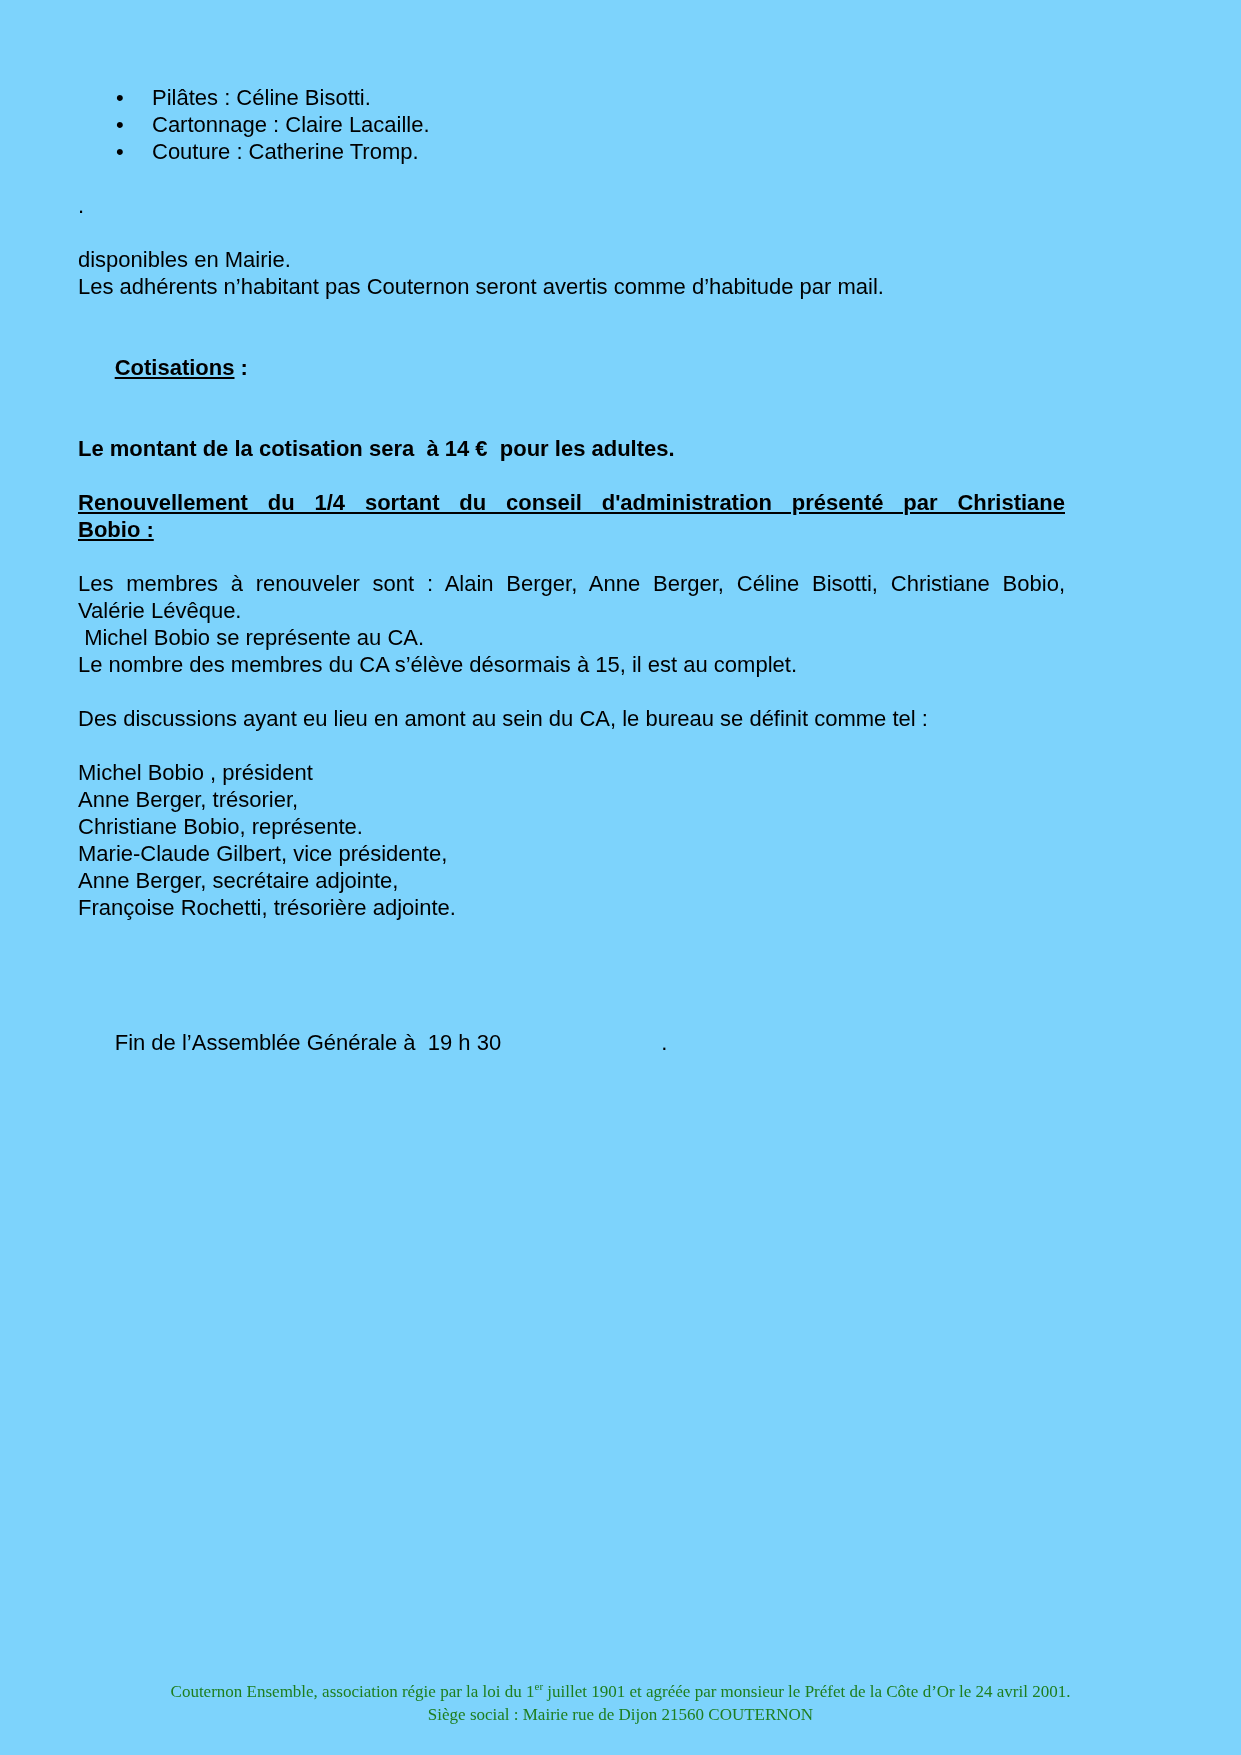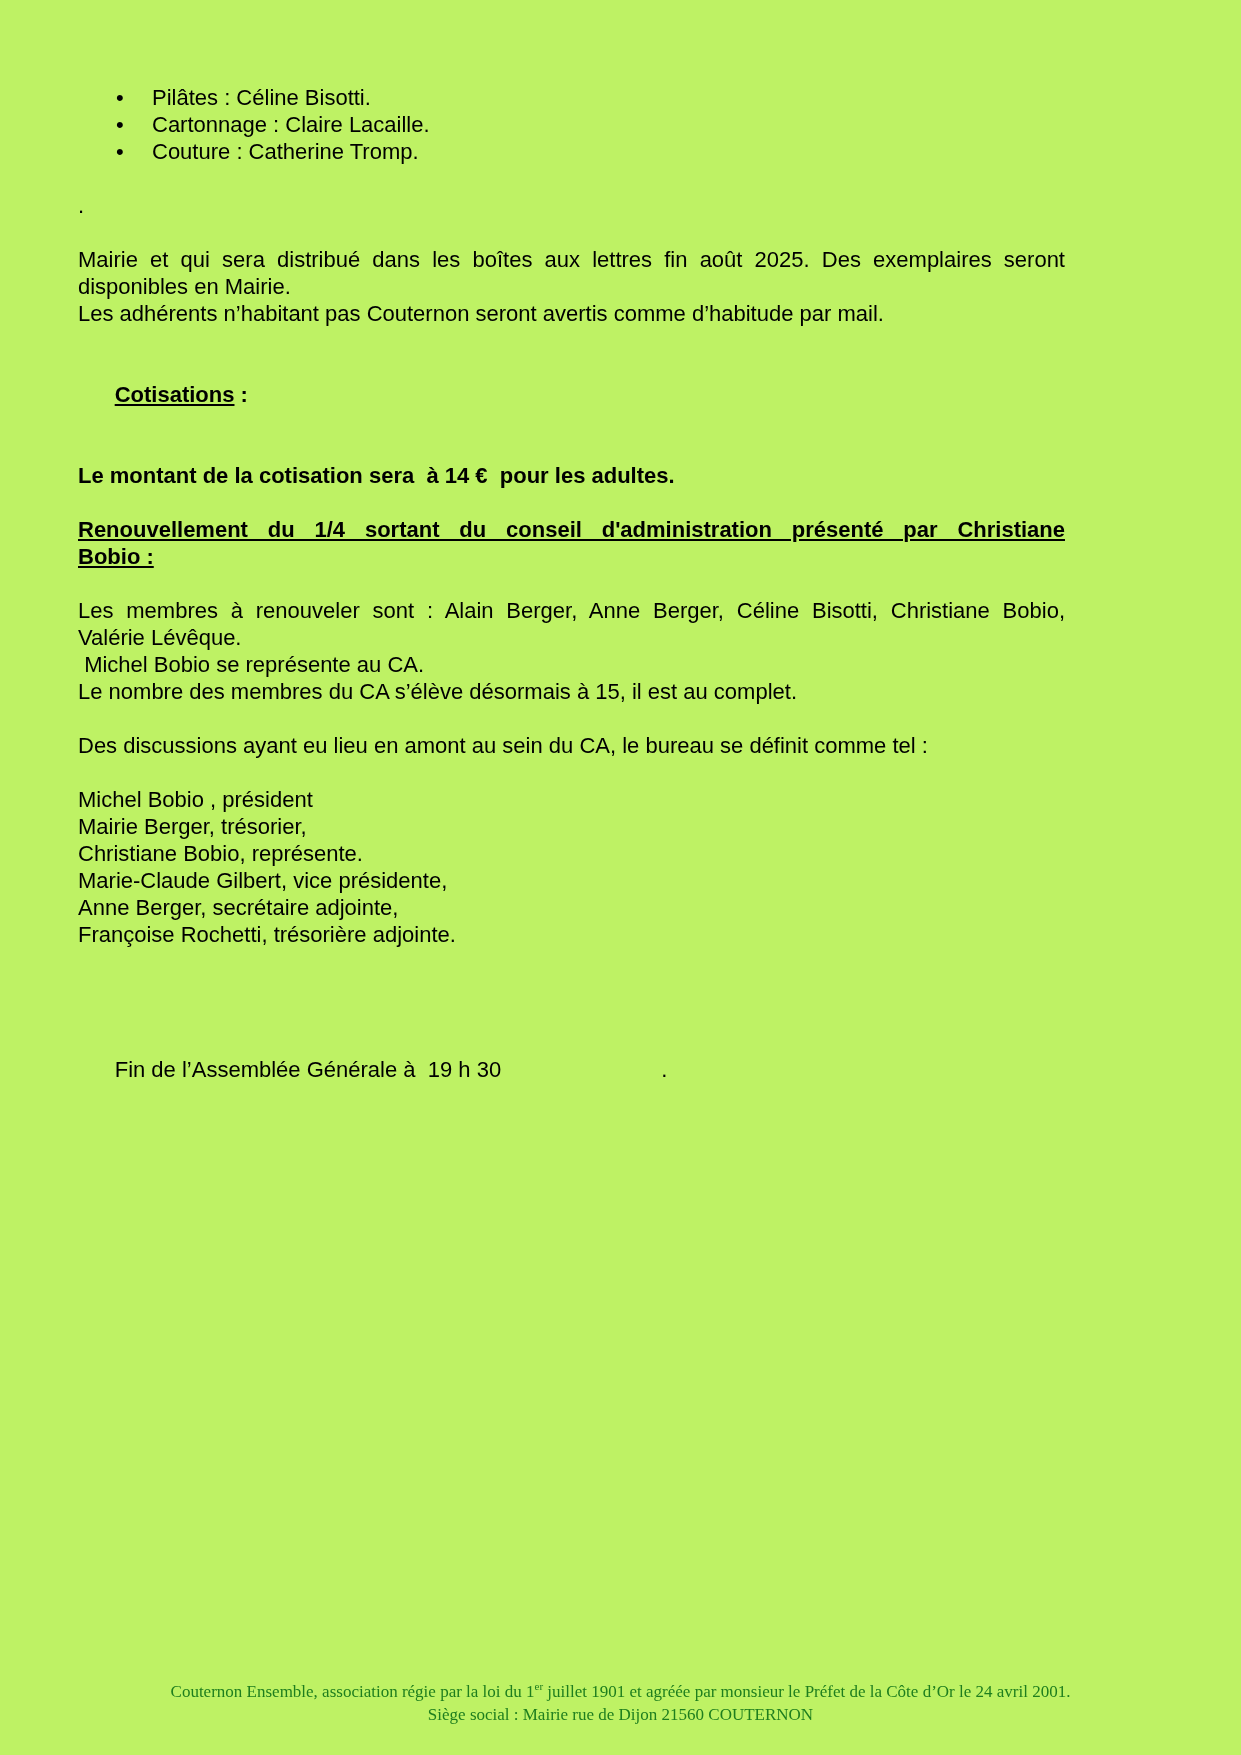--- a/index.html
+++ b/index.html
@@ -52,37 +52,36 @@
     text-align: center;
     font-family: Liberation Serif, serif;
     font-size: 17px;
     line-height: 23px;
   }
   .footer sup { font-size: 11px; line-height: 0; }
 </style>
 </head>
 <body>
 
-<div class="page" style="background: #bef264; color: rgb(0, 0, 0);">
+<div class="page" style="background: #7dd3fc; color: rgb(0, 0, 0);">
   <div class="content">
 
     <ul class="bullets">
         <li>Pilâtes : Céline Bisotti.</li>
         <li>Cartonnage : Claire Lacaille.</li>
         <li>Couture : Catherine Tromp.</li>
       </ul>
 
     <div class="spacer1"></div>
 
     <div class="line">.</div>
 
     <div class="spacer1"></div>
 
     <div>
-        <div class="line just">Mairie et qui sera distribué dans les boîtes aux lettres fin août 2025. Des exemplaires seront</div>
         <div class="line">disponibles en Mairie.</div>
         <div class="line">Les adhérents n’habitant pas Couternon seront avertis comme d’habitude par mail.</div>
       </div>
 
     <div class="spacer1"></div>
 
     <div class="line bold">
       <span class="underline">Cotisations</span><span> :</span>
     </div>
 
@@ -107,21 +106,21 @@
       </div>
 
     <div class="spacer1"></div>
 
     <div class="line">Des discussions ayant eu lieu en amont au sein du CA, le bureau se définit comme tel :</div>
 
     <div class="spacer1"></div>
 
     <div>
         <div class="line">Michel Bobio , président</div>
-        <div class="line">Mairie Berger, trésorier,</div>
+        <div class="line">Anne Berger, trésorier,</div>
         <div class="line">Christiane Bobio, représente.</div>
         <div class="line">Marie-Claude Gilbert, vice présidente,</div>
         <div class="line">Anne Berger, secrétaire adjointe,</div>
         <div class="line">Françoise Rochetti, trésorière adjointe.</div>
       </div>
 
     <div class="spacer3"></div>
 
     <div class="line">
       <span>Fin de l’Assemblée Générale à  19 h 30</span><span class="closing-gap"></span><span>.</span>

